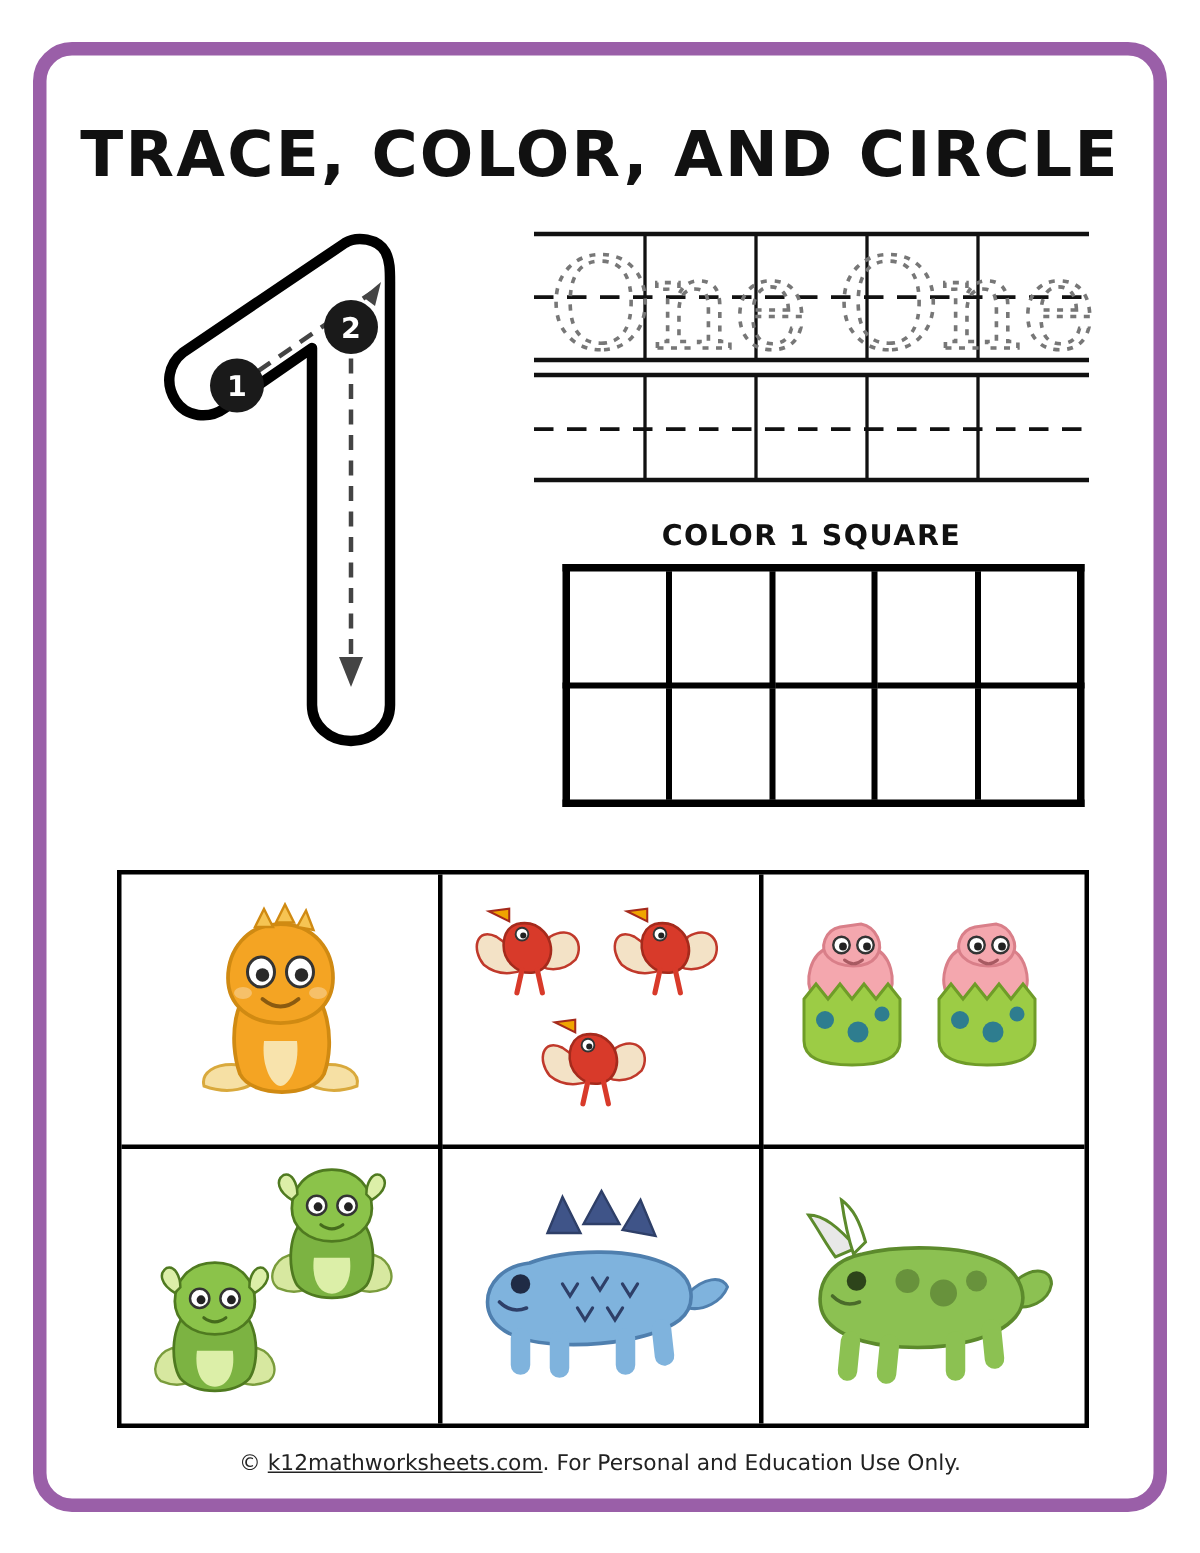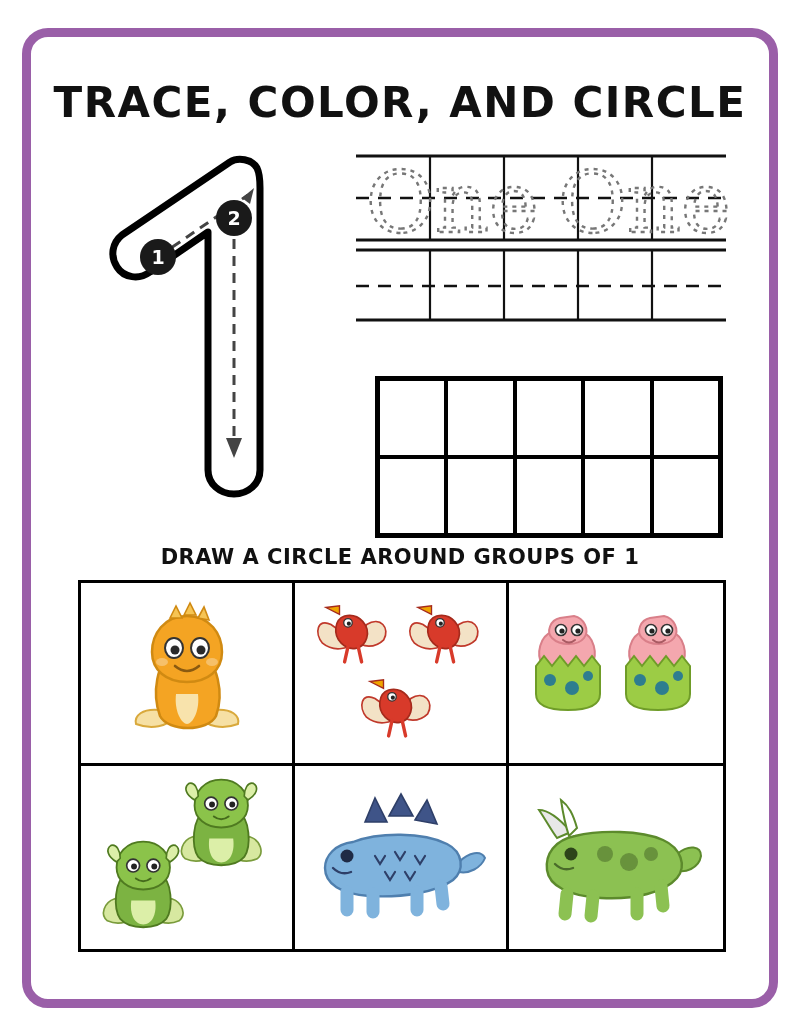--- a/index.html
+++ b/index.html
@@ -207,20 +207,21 @@
         <line x1="152" y1="102" x2="152" y2="172"></line>
         <line x1="226" y1="102" x2="226" y2="172"></line>
         <line x1="300" y1="102" x2="300" y2="172"></line>
       </g>
 
       <text x="14" y="84" font-family="DejaVu Serif, serif" font-size="84" fill="none" stroke="#777777" stroke-width="2.4" stroke-dasharray="4 5">One</text>
       <text x="206" y="84" font-family="DejaVu Serif, serif" font-size="84" fill="none" stroke="#777777" stroke-width="2.4" stroke-dasharray="4 5">One</text>
     </svg>
   </div>
 
+  <div class="color-label">COLOR 1 SQUARE</div>
   <div class="ten-frame">
     <table>
       <tbody>
           <tr>
         <td></td>
         <td></td>
         <td></td>
         <td></td>
         <td></td>
       </tr>
@@ -228,21 +229,20 @@
         <td></td>
         <td></td>
         <td></td>
         <td></td>
         <td></td>
       </tr>
     </tbody>
       </table>
   </div>
 
-  <div class="circle-label">DRAW A CIRCLE AROUND GROUPS OF 1</div>
 
   <div class="grid">
 
     <div class="cell">
       <svg width="150" height="150" viewBox="0 0 150 150" xmlns="http://www.w3.org/2000/svg">
         <g>
           <path d="M48 112 C30 110 22 118 24 126 C40 132 56 128 60 120 Z" fill="#f6e0a4" stroke="#d9a93c" stroke-width="2"></path>
           <path d="M102 112 C120 110 128 118 126 126 C110 132 94 128 90 120 Z" fill="#f6e0a4" stroke="#d9a93c" stroke-width="2"></path>
           <path d="M62 58 C44 62 40 96 48 118 C56 134 96 134 104 118 C112 96 106 62 88 58 Z" fill="#f4a423" stroke="#d08a12" stroke-width="2.5"></path>
           <path d="M64 96 C62 114 70 126 75 126 C80 126 88 114 86 96 Z" fill="#f8e3ac"></path>
@@ -403,14 +403,18 @@
           <path d="M26 76 Q34 84 44 80" fill="none" stroke="#4a6b2a" stroke-width="2.4" stroke-linecap="round"></path>
           <circle cx="76" cy="66" r="8" fill="#4a6b2a" opacity="0.55"></circle>
           <circle cx="100" cy="74" r="9" fill="#4a6b2a" opacity="0.55"></circle>
           <circle cx="122" cy="66" r="7" fill="#4a6b2a" opacity="0.55"></circle>
         </g>
       </svg>
     </div>
 
   </div>
 
+  <div class="footer">
+    <span>©</span>
+    <a href="#">k12mathworksheets.com</a><span>. For Personal and Education Use Only.</span>
+  </div>
 
 </div>
 
 </body></html>

